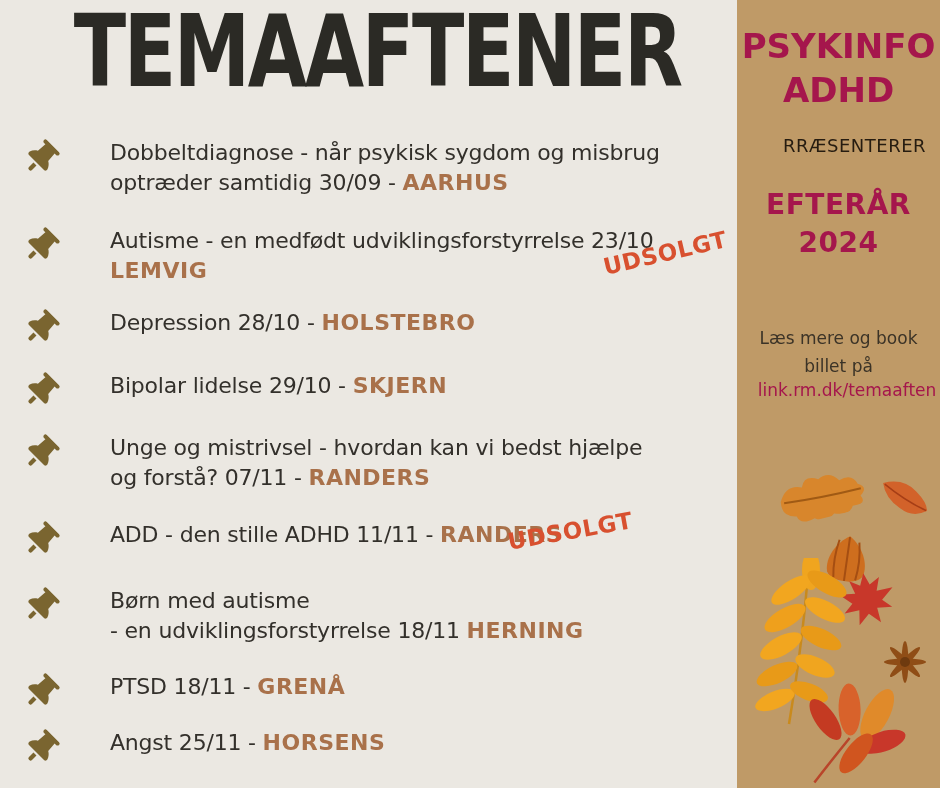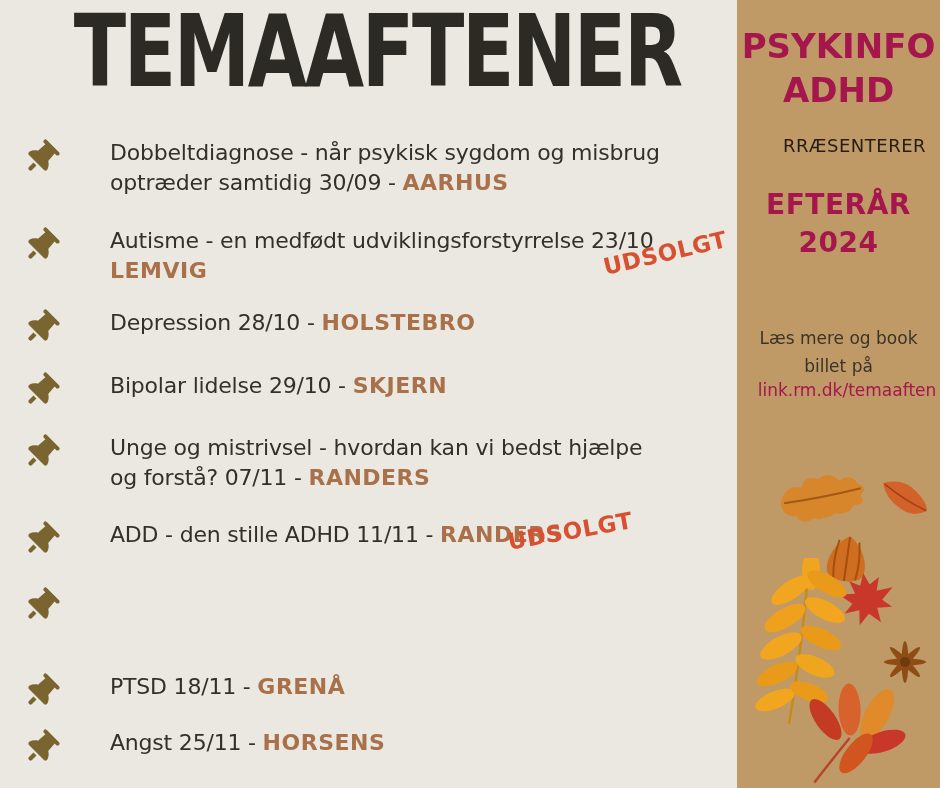--- a/index.html
+++ b/index.html
@@ -180,20 +180,24 @@
       <div class="event-text">
         <span>ADD - den stille ADHD 11/11 - </span><span class="city">RANDERS</span>
       </div>
     </div>
 
     <div class="event" style="top:586px">
       <div class="pin">
         <svg width="26" height="34" viewBox="0 0 384 512">
             <path fill="#7A6530" d="M32 32C32 14.3 46.3 0 64 0H320c17.7 0 32 14.3 32 32s-14.3 32-32 32H290.5l11.4 148.2c36.7 19.9 65.7 53.2 79.5 94.7l1 3c3.3 9.8 1.6 20.5-4.4 28.8s-15.7 13.3-26 13.3H32c-10.3 0-19.9-4.9-26-13.3s-7.7-19-4.4-28.8l1-3c13.8-41.5 42.8-74.8 79.5-94.7L93.5 64H64C46.3 64 32 49.7 32 32zM160 384h64v96c0 17.7-14.3 32-32 32s-32-14.3-32-32V384z"></path>
           </svg>
+      </div>
+      <div class="event-text">
+        <span>Børn med autisme</span><br>
+        <span>- en udviklingsforstyrrelse 18/11 </span><span class="city">HERNING</span>
       </div>
     </div>
 
     <div class="event" style="top:672px">
       <div class="pin">
         <svg width="26" height="34" viewBox="0 0 384 512">
             <path fill="#7A6530" d="M32 32C32 14.3 46.3 0 64 0H320c17.7 0 32 14.3 32 32s-14.3 32-32 32H290.5l11.4 148.2c36.7 19.9 65.7 53.2 79.5 94.7l1 3c3.3 9.8 1.6 20.5-4.4 28.8s-15.7 13.3-26 13.3H32c-10.3 0-19.9-4.9-26-13.3s-7.7-19-4.4-28.8l1-3c13.8-41.5 42.8-74.8 79.5-94.7L93.5 64H64C46.3 64 32 49.7 32 32zM160 384h64v96c0 17.7-14.3 32-32 32s-32-14.3-32-32V384z"></path>
           </svg>
       </div>
       <div class="event-text">

